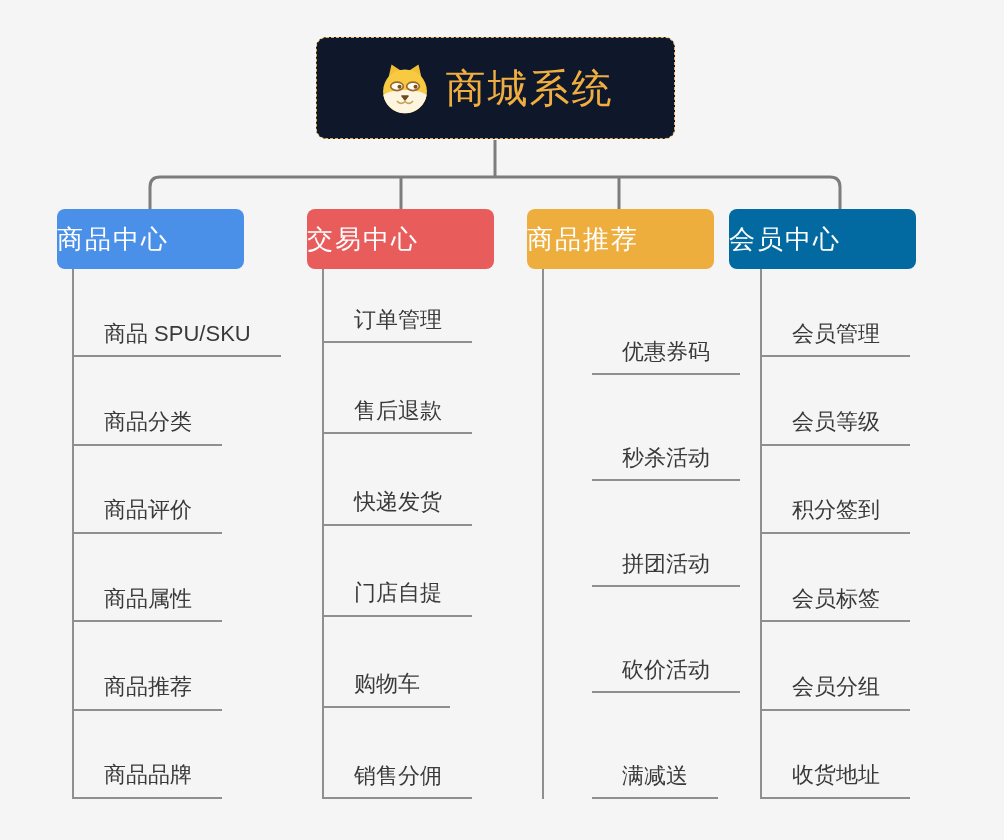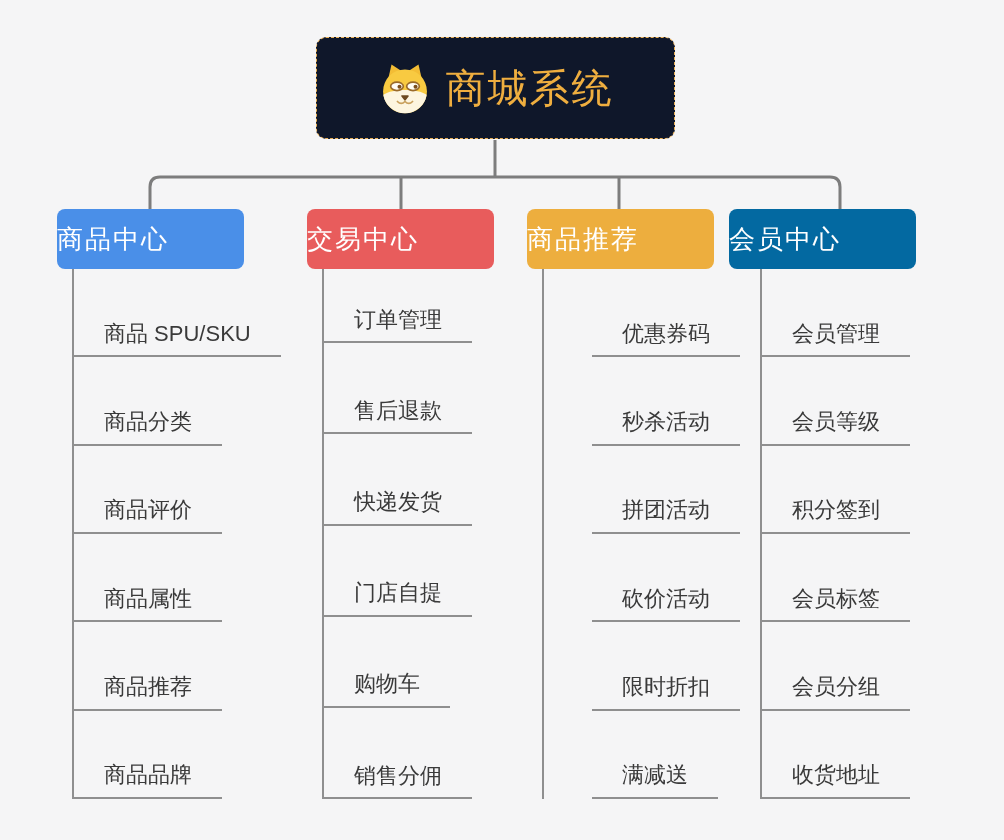--- a/index.html
+++ b/index.html
@@ -143,23 +143,20 @@
         <div class="leaf-row">
           <span class="leaf-label">秒杀活动</span>
         </div>
         <div class="leaf-row">
           <span class="leaf-label">拼团活动</span>
         </div>
         <div class="leaf-row">
           <span class="leaf-label">砍价活动</span>
         </div>
         <div class="leaf-row">
-          <span class="leaf-label">限时折扣</span>
-        </div>
-        <div class="leaf-row">
           <span class="leaf-label">满减送</span>
         </div>
       </div>
       <div class="branch-node" style="left: 729px; background: #0369a1;">
         <span>会员中心</span>
       </div>
       <div class="leaf-column" style="left: 761px;">
         <div class="leaf-row">
           <span class="leaf-label">会员管理</span>
         </div>

